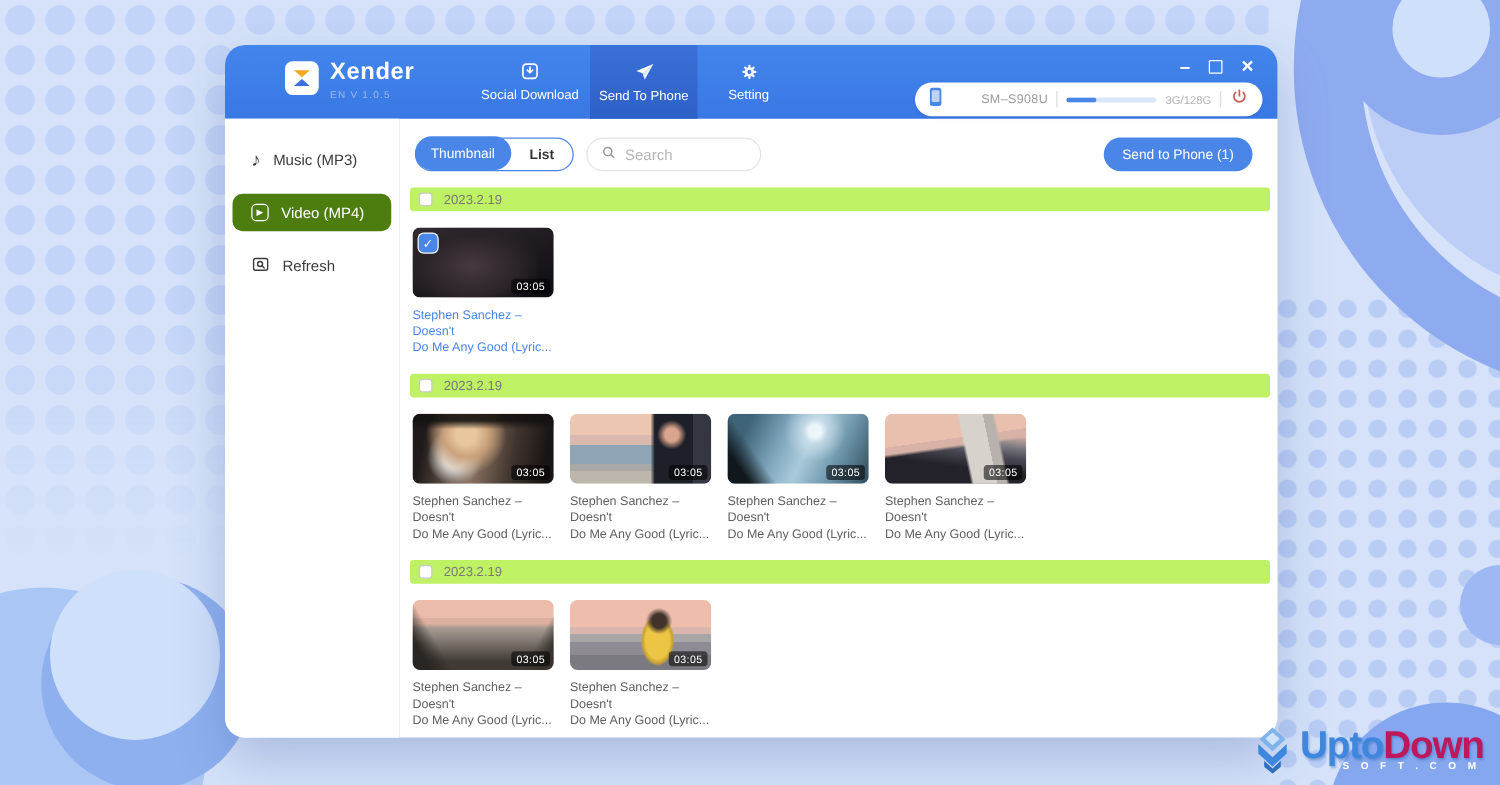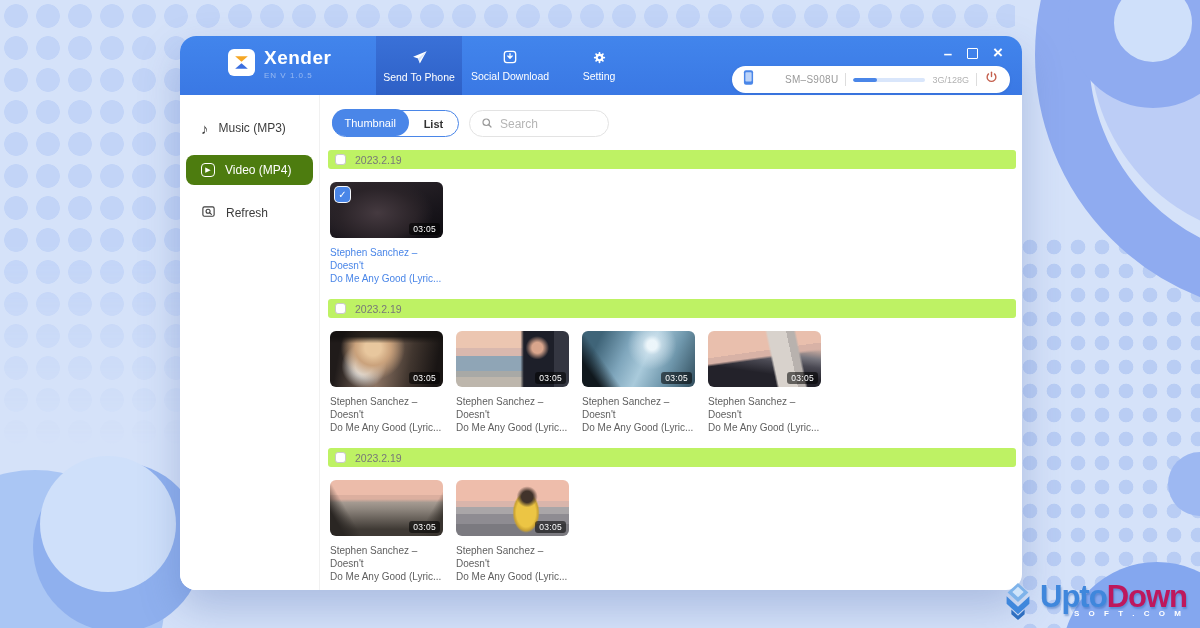--- a/index.html
+++ b/index.html
@@ -224,37 +224,37 @@
           <path d="M4 20 L12 12.8 L20 20 Z" fill="#3b6fe0"></path>
         </svg>
       </span>
       <span>
         <div class="brand-name">Xender</div>
         <div class="brand-ver">EN V 1.0.5</div>
       </span>
     </div>
 
     <div class="nav">
+      <div class="nav-item social">
+        <span>
+          <svg width="16" height="16" viewBox="0 0 24 24" fill="none" stroke="#fff" stroke-width="2" stroke-linecap="round" stroke-linejoin="round">
+            <rect x="3.5" y="3.5" width="17" height="17" rx="4"></rect>
+            <path d="M12 7 v6 M8.8 10.6 L12 13.8 L15.2 10.6"></path>
+          </svg>
+        </span>
+        <span>Social Download</span>
+      </div>
       <div class="nav-item send">
         <span>
           <svg width="17" height="17" viewBox="0 0 24 24">
             <polygon points="22,3 3,11 10,13.5 12.5,20.5 22,3" fill="#fff"></polygon>
             <polygon points="10,13.5 22,3 12,16.5 12.5,20.5" fill="#d6e4fb"></polygon>
           </svg>
         </span>
         <span>Send To Phone</span>
-      </div>
-      <div class="nav-item social">
-        <span>
-          <svg width="16" height="16" viewBox="0 0 24 24" fill="none" stroke="#fff" stroke-width="2" stroke-linecap="round" stroke-linejoin="round">
-            <rect x="3.5" y="3.5" width="17" height="17" rx="4"></rect>
-            <path d="M12 7 v6 M8.8 10.6 L12 13.8 L15.2 10.6"></path>
-          </svg>
-        </span>
-        <span>Social Download</span>
       </div>
       <div class="nav-item setting">
         <span>
           <svg width="15" height="15" viewBox="0 0 24 24">
             <g fill="#fff">
               <rect x="10.6" y="3" width="2.8" height="18" rx="1.2"></rect>
               <rect x="10.6" y="3" width="2.8" height="18" rx="1.2" transform="rotate(45 12 12)"></rect>
               <rect x="10.6" y="3" width="2.8" height="18" rx="1.2" transform="rotate(90 12 12)"></rect>
               <rect x="10.6" y="3" width="2.8" height="18" rx="1.2" transform="rotate(135 12 12)"></rect>
               <circle cx="12" cy="12" r="6"></circle>
@@ -330,20 +330,21 @@
     <div class="search">
       <span>
         <svg width="12" height="12" viewBox="0 0 24 24" fill="none" stroke="#9a9a9a" stroke-width="2.4" stroke-linecap="round">
           <circle cx="10.5" cy="10.5" r="6.5"></circle>
           <path d="M15.5 15.5 L20 20"></path>
         </svg>
       </span>
       <input type="text" placeholder="Search" style="">
     </div>
 
+    <button class="send-btn">Send to Phone (1)</button>
 
     <div class="sections">
 
       <div class="group">
         <div class="date-row">
           <span class="cb"></span>
           <span class="date-label">2023.2.19</span>
         </div>
         <div class="cards">
           <div class="card selected">

